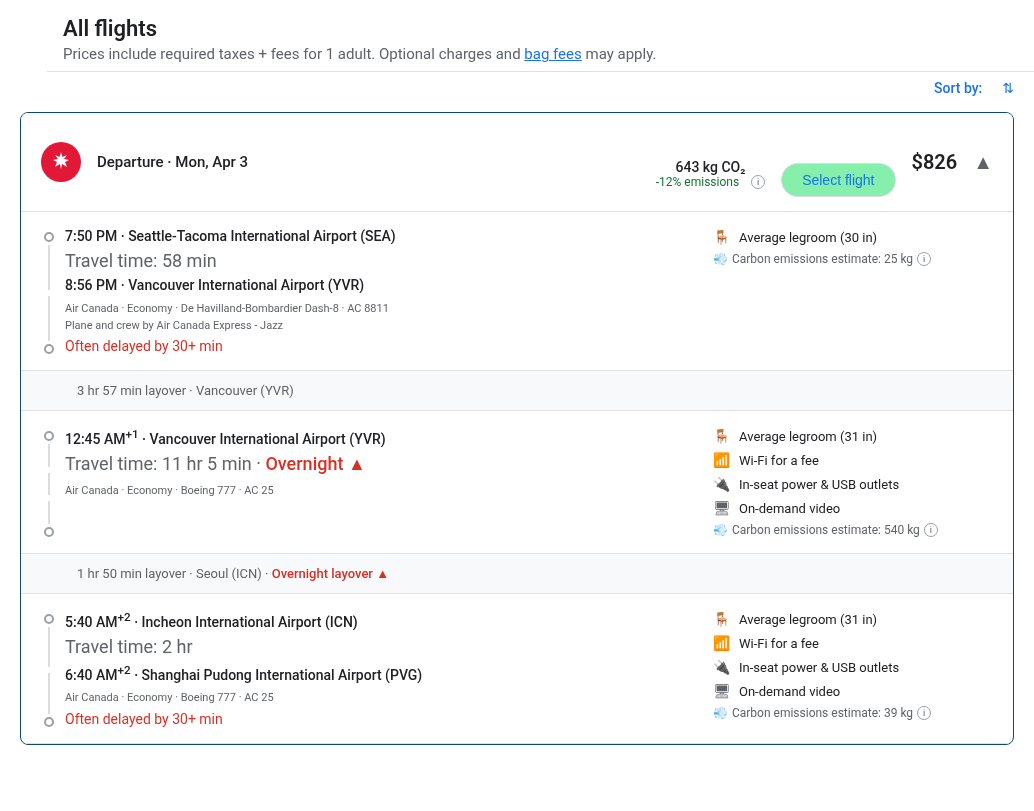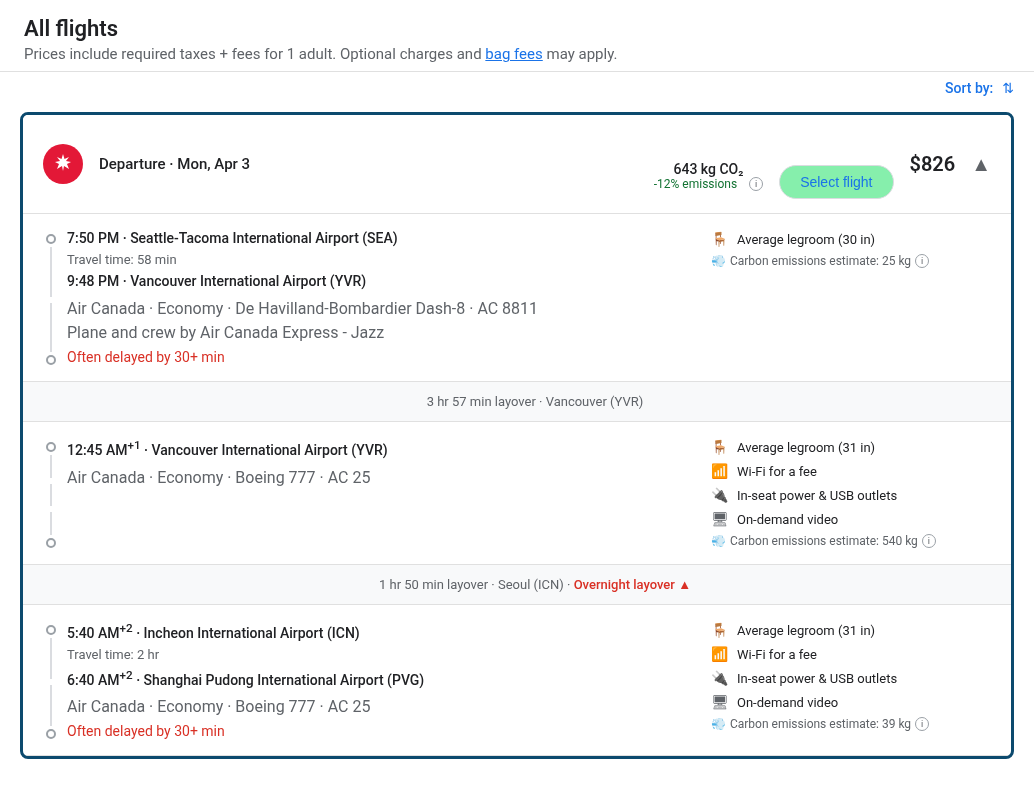--- a/index.html
+++ b/index.html
@@ -1,20 +1,21 @@
 <!DOCTYPE html>
 <html><head>
   <meta charset="utf-8">
   <style>
     * { box-sizing: border-box; margin: 0; padding: 0; }
     body { font-family: 'Google Sans', Roboto, Arial, sans-serif; font-size: 14px; color: #202124; background: #fff; }
 
     .page-header {
-      padding: 16px 20px 8px 24px;
+      padding: 16px 20px 8px 16px;
       border-bottom: 1px solid #e0e0e0;
+      margin-left: 47px;
     }
 
     .page-title {
       font-size: 22px;
       font-weight: 600;
       color: #202124;
       margin-bottom: 4px;
     }
 
     .page-subtitle {
@@ -33,26 +34,26 @@
       align-items: center;
       padding: 8px 20px;
     }
 
     .sort-label {
       font-size: 14px;
       color: #1a73e8;
       font-weight: 500;
       display: flex;
       align-items: center;
-      gap: 9px;
+      gap: 20px;
       cursor: pointer;
     }
 
     .flight-card {
-      border: 3px solid #0c4a6e;
+      border: 1px solid #0c4a6e;
       border-radius: 8px;
       margin: 8px 20px;
       overflow: hidden;
     }
 
     .flight-card-header {
       display: flex;
       align-items: center;
       padding: 14px 20px;
       background: #fff;
@@ -181,32 +182,32 @@
     }
 
     .time-airport {
       font-size: 14px;
       font-weight: 500;
       color: #202124;
       margin-bottom: 2px;
     }
 
     .travel-time {
-      font-size: 13px;
+      font-size: 18px;
       color: #5f6368;
       margin: 6px 0;
     }
 
     .overnight-warning {
       color: #d93025;
       font-weight: 500;
     }
 
     .airline-details {
-      font-size: 16px;
+      font-size: 11px;
       color: #5f6368;
       margin-top: 8px;
       line-height: 1.5;
     }
 
     .delayed-warning {
       color: #d93025;
       font-size: 14px;
       margin-top: 4px;
     }
@@ -253,21 +254,20 @@
       cursor: pointer;
       flex-shrink: 0;
     }
 
     .layover-row {
       padding: 12px 20px 12px 56px;
       font-size: 13px;
       color: #5f6368;
       border-bottom: 1px solid #e0e0e0;
       background: #f8f9fa;
-      text-align: center;
     }
 
     .layover-overnight {
       color: #d93025;
       font-weight: 500;
     }
   </style>
 </head>
 <body>
 
@@ -322,21 +322,21 @@
     <div class="segment-row">
       <div class="segment-timeline">
         <div class="timeline-dot"></div>
         <div class="timeline-line"></div>
         <div class="timeline-line"></div>
         <div class="timeline-dot"></div>
       </div>
       <div class="segment-main">
         <div class="time-airport">7:50 PM · Seattle-Tacoma International Airport (SEA)</div>
         <div class="travel-time">Travel time: 58 min</div>
-        <div class="time-airport">9:48 PM · Vancouver International Airport (YVR)</div>
+        <div class="time-airport">8:56 PM · Vancouver International Airport (YVR)</div>
         <div class="airline-details">
           Air Canada · Economy · De Havilland-Bombardier Dash-8 · AC 8811<br>
           Plane and crew by Air Canada Express - Jazz
         </div>
         <div class="delayed-warning">Often delayed by 30+ min</div>
       </div>
       <div class="segment-right">
         <div class="amenity-item">
           <span class="amenity-icon">🪑</span>
           <span>Average legroom (30 in)</span>
@@ -358,20 +358,23 @@
     <div class="segment-row">
       <div class="segment-timeline">
         <div class="timeline-dot"></div>
         <div class="timeline-line"></div>
         <div class="timeline-line"></div>
         <div class="timeline-line"></div>
         <div class="timeline-dot"></div>
       </div>
       <div class="segment-main">
         <div class="time-airport">12:45 AM<sup>+1</sup> · Vancouver International Airport (YVR)</div>
+        <div class="travel-time">
+          Travel time: 11 hr 5 min · <span class="overnight-warning">Overnight ▲</span>
+        </div>
         <div class="airline-details">
           Air Canada · Economy · Boeing 777 · AC 25
         </div>
       </div>
       <div class="segment-right">
         <div class="amenity-item">
           <span class="amenity-icon">🪑</span>
           <span>Average legroom (31 in)</span>
         </div>
         <div class="amenity-item">

